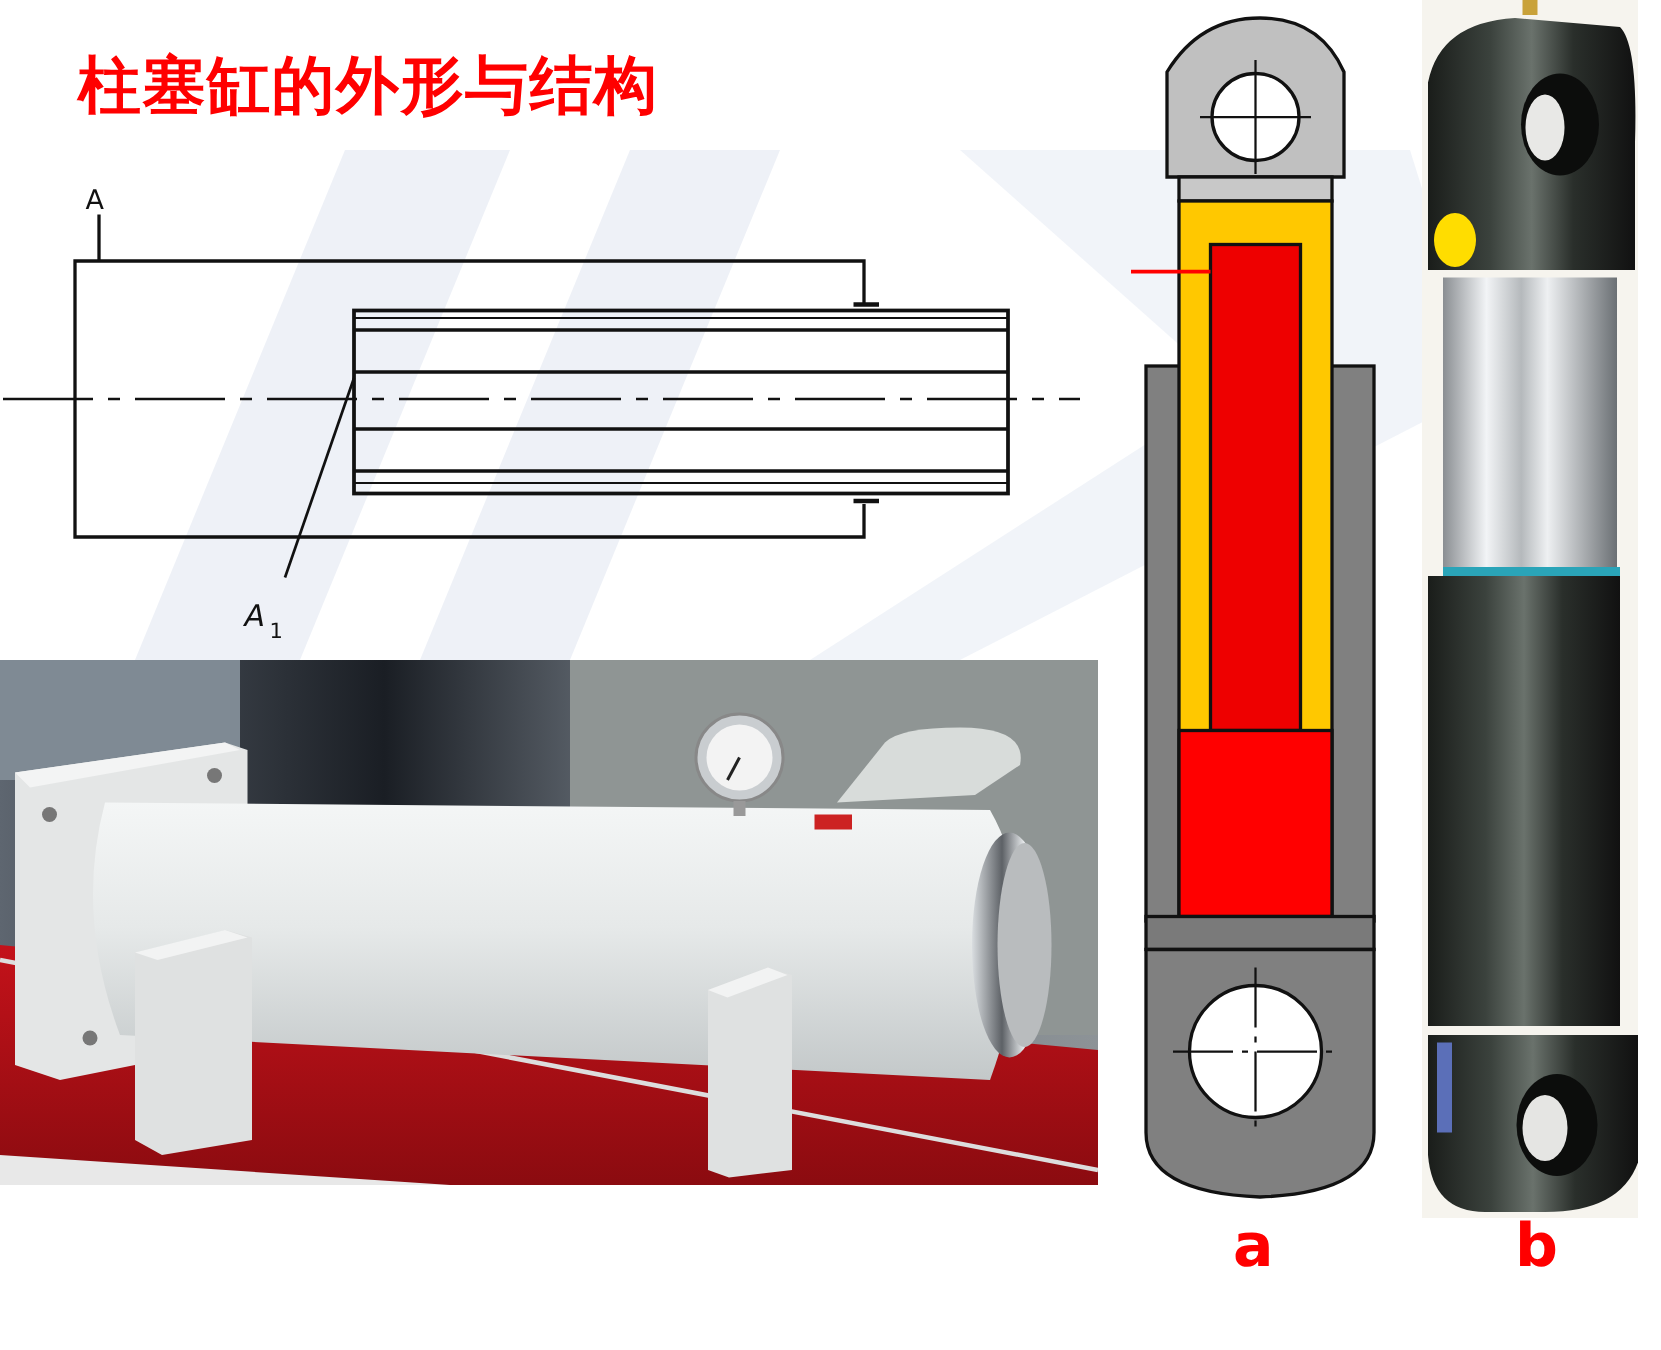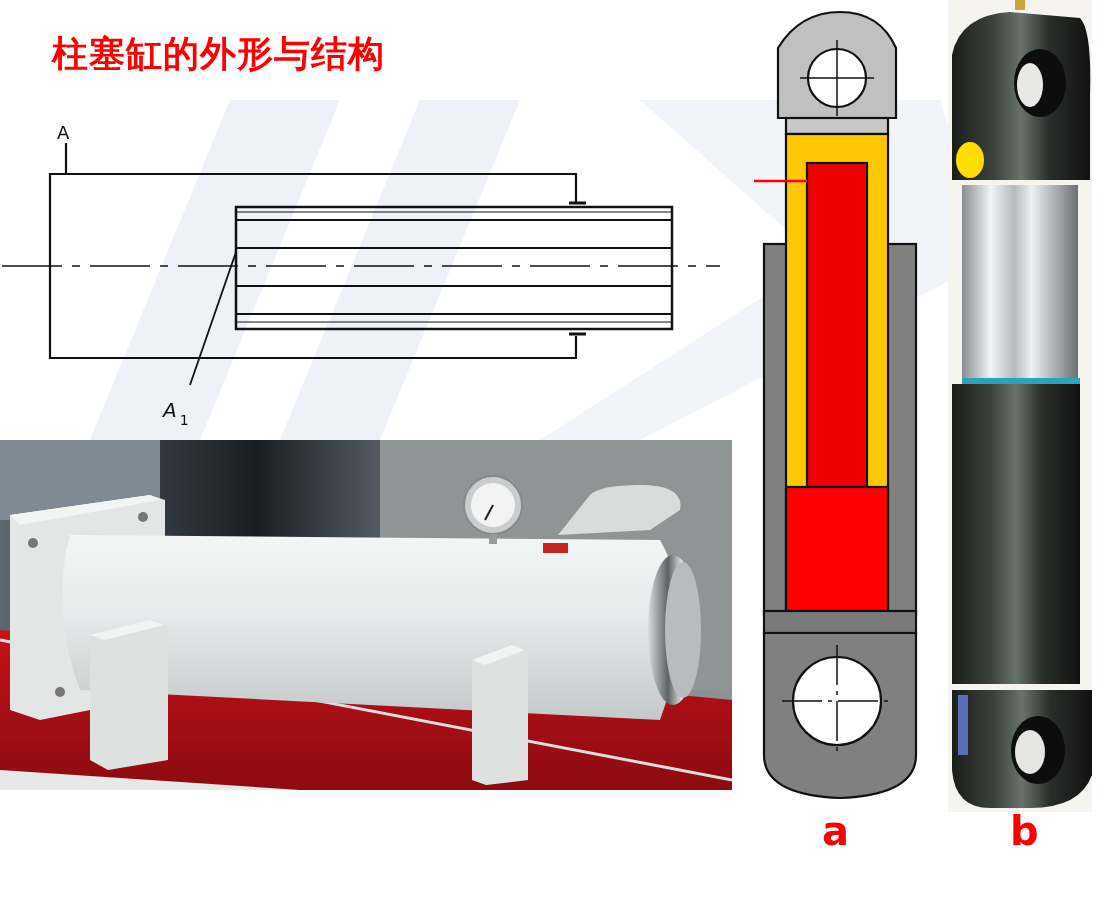--- a/index.html
+++ b/index.html
@@ -3,21 +3,21 @@
 <meta charset="utf-8">
 <style>
   html, body { margin: 0; padding: 0; }
   body {
     width: 1107px; height: 900px; position: relative; overflow: hidden;
     background: #ffffff; font-family: "DejaVu Sans", sans-serif;
   }
   .wm { position: absolute; inset: 0; pointer-events: none; }
   .title {
     position: absolute; left: 52px; top: 36px;
-    font-size: 36px; font-weight: bold; color: #ff0000;
+    font-size: 42px; font-weight: bold; color: #ff0000;
     letter-spacing: 1px; line-height: 1;
     font-family: "DejaVu Sans", sans-serif;
   }
   .schematic { position: absolute; left: 0; top: 120px; }
   .photo { position: absolute; left: 0; top: 440px; width: 732px; height: 350px; overflow: hidden; }
   .diagram-a { position: absolute; left: 748px; top: 0; }
   .photo-b { position: absolute; left: 948px; top: 0; width: 144px; height: 812px; overflow: hidden; background: #f5f3ec; }
   .lbl {
     position: absolute; top: 808px; font-size: 40px; color: #ff0000;
     font-family: "DejaVu Sans", sans-serif; font-weight: bold;

